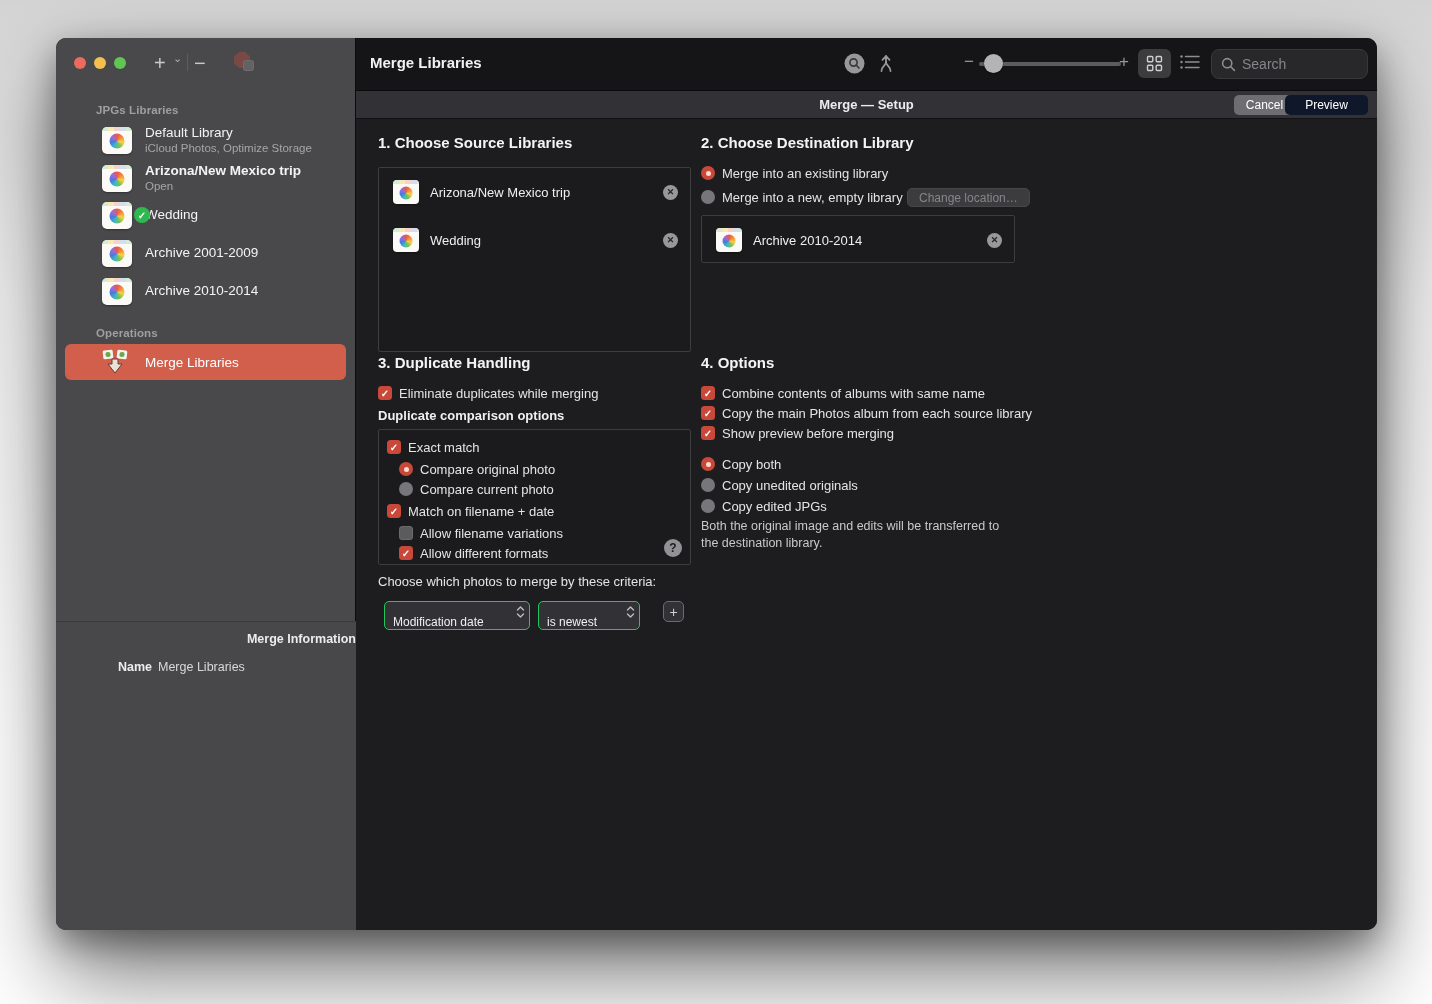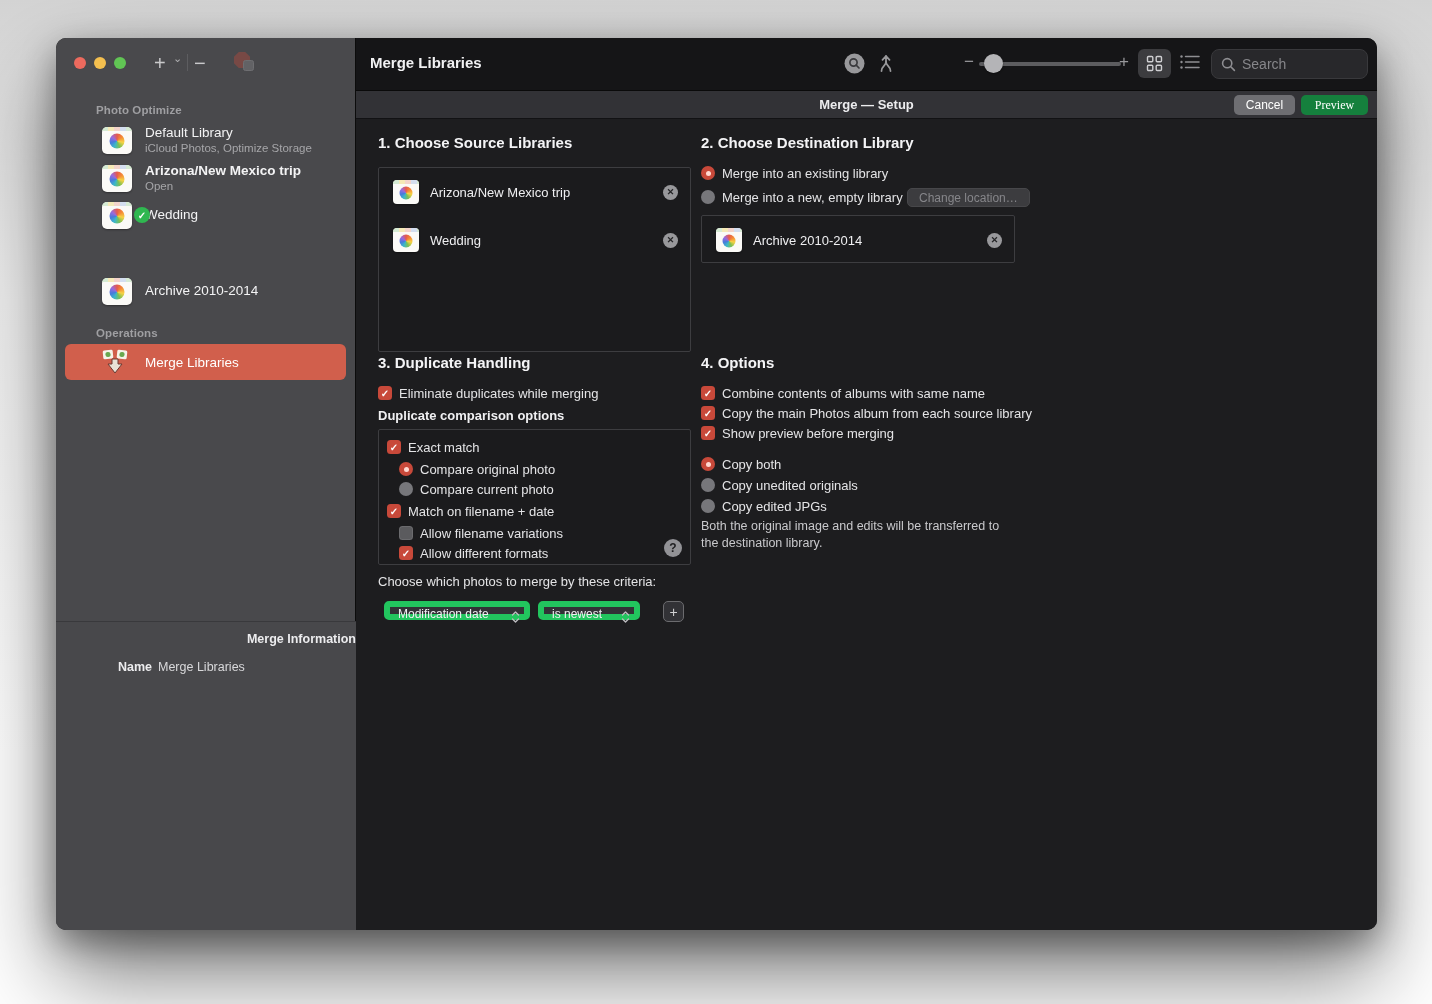--- a/index.html
+++ b/index.html
@@ -90,21 +90,21 @@
   .searchbox svg { position:absolute; left:9px; top:7px; }
   .searchbox input { position:absolute; left:30px; top:0; width:120px; height:28px; background:transparent; border:none;
     outline:none; color:#0ea5e9; font-size:14px; font-family:"Liberation Sans",sans-serif; }
   .searchbox input::placeholder { color:#86868a; }
 
   .setupbar { height:29px; flex:none; background:#323236; border-top:1px solid #0a0a0a; border-bottom:1px solid #121214; position:relative; }
   .setup-title { position:absolute; width:100%; text-align:center; top:6px; font-size:13px; font-weight:700; color:#ececee; }
   .btn { position:absolute; top:4px; height:20px; border-radius:5px; color:#fff; font-size:12px; display:flex;
     align-items:center; justify-content:center; border:none; font-family:"Liberation Sans",sans-serif; }
   .btn-cancel { right:82px; width:61px; background:#6e6e72; }
-  .btn-preview { right:9px; width:67px; background:#15803d;font-family:Liberation Serif, serif; }
+  .btn-preview { right:9px; width:83px; background:#0f172a; }
 
   .content { flex:1; position:relative; background:#1d1d1f; }
 
   .sec-head { position:absolute; font-size:15px; font-weight:700; color:#f4f4f6; }
   .panelbox { position:absolute; background:#1b1b1d; border:1px solid #3d3d40; border-radius:2px; }
 
   .crow { position:absolute; display:flex; align-items:center; gap:7px; height:16px; font-size:13px; color:#e4e4e6; white-space:nowrap; }
 
   .cb { width:14px; height:14px; border-radius:3.5px; flex:none; display:flex; align-items:center; justify-content:center; }
   .cb.on { background:#c8493a; color:#fff; font-size:10px; font-weight:700; }
@@ -124,22 +124,22 @@
     border:1px solid #47474a; border-radius:5px; color:#86868a; font-size:12px; display:flex; align-items:center; }
 
   .pathtext, .notetext { position:absolute; font-size:12.5px; line-height:1.35; color:#c9c9cc; }
 
   .bold-label { position:absolute; font-size:13px; font-weight:700; color:#f0f0f2; }
   .plain-label { position:absolute; font-size:13px; color:#e4e4e6; }
 
   .helpbtn { position:absolute; right:8px; bottom:7px; width:18px; height:18px; border-radius:50%; background:#929296;
     color:#1d1d1f; font-weight:700; font-size:12px; display:flex; align-items:center; justify-content:center; }
 
-  .dropdown { position:absolute; height:19px; background:#323236; border:6px solid #22c55e; border-radius:5px;
-    color:#f0f0f2; font-size:12px; display:flex; align-items:flex-start; padding-left:8px; }
+  .dropdown { position:absolute; height:29px; background:#323236; border:1px solid #22c55e; border-radius:5px;
+    color:#f0f0f2; font-size:12px; display:flex; align-items:flex-end; padding-left:8px; }
   .dd-stepper { position:absolute; right:4px; top:3px; }
   .addbtn { position:absolute; width:21px; height:21px; background:#323236; border:1px solid #6b6b6e; border-radius:5px;
     color:#d2d2d4; font-size:14px; display:flex; align-items:center; justify-content:center; }
 
   svg { display:block; }
 </style>
 </head>
 <body>
 
 <div class="window">
@@ -151,21 +151,21 @@
 
     <span class="sb-tool tool-plus">+</span>
     <span class="tool-chev">⌄</span>
     <span class="tool-div"></span>
     <span class="sb-tool tool-minus">−</span>
     <span class="stamp-wrap">
       <span class="stamp-oct"></span>
       <span class="stamp-sq"></span>
     </span>
 
-    <div class="sb-label" style="top:66px">Photo Optimize</div>
+    <div class="sb-label" style="top:66px">JPGs Libraries</div>
 
     <div class="sb-row" style="top:83px">
       <span class="lib-icon">
           <span class="lib-stripe"></span>
           <span class="lib-pinwheel"></span>
         </span>
       <div class="sb-texts">
         <div class="sb-title">Default Library</div>
         <div class="sb-sub">iCloud Photos, Optimize Storage</div>
       </div>
@@ -186,20 +186,29 @@
     <div class="sb-row" style="top:158px">
       <span class="lib-icon">
           <span class="lib-stripe"></span>
           <span class="lib-pinwheel"></span>
         </span>
       <div class="sb-texts">
         <div class="sb-title">Wedding</div>
       </div>
     </div>
 
+    <div class="sb-row" style="top:196px">
+      <span class="lib-icon">
+          <span class="lib-stripe"></span>
+          <span class="lib-pinwheel"></span>
+        </span>
+      <div class="sb-texts">
+        <div class="sb-title">Archive 2001-2009</div>
+      </div>
+    </div>
 
     <div class="sb-row" style="top:234px">
       <span class="lib-icon">
           <span class="lib-stripe"></span>
           <span class="lib-pinwheel"></span>
         </span>
       <div class="sb-texts">
         <div class="sb-title">Archive 2010-2014</div>
       </div>
     </div>

